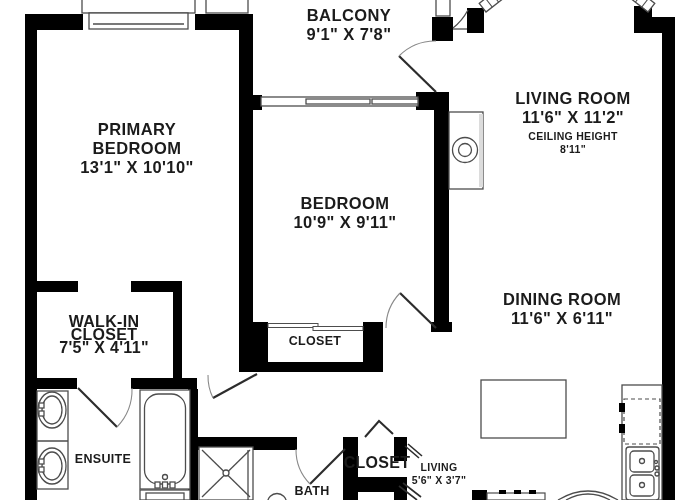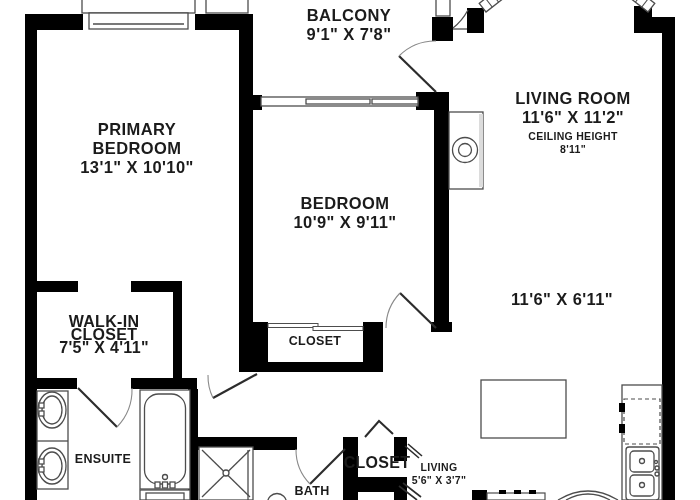--- a/index.html
+++ b/index.html
@@ -1,17 +1,17 @@
 <!DOCTYPE html>
 <html><head>
 <meta charset="utf-8">
 <style>
   html,body{margin:0;padding:0;background:#ffffff;}
   .plan{position:relative;width:700px;height:500px;background:#ffffff;overflow:hidden;
-        font-family:"Liberation Sans","DejaVu Sans",sans-serif;}
+        font-family:"Liberation Sans","DejaVu Sans",sans-serif;border-radius:12px;}
   .plan svg{position:absolute;left:0;top:0;}
   .lbl{position:absolute;transform:translateX(-50%);text-align:center;color:#1b1b1b;
        font-weight:bold;white-space:nowrap;}
   .lbl span{display:block;}
   .fs-lg{font-size:16.5px;line-height:19px;letter-spacing:0.4px;}
   .fs-md{font-size:12.5px;line-height:14px;letter-spacing:0.3px;}
   .fs-sm{font-size:16px;line-height:13px;letter-spacing:0.3px;}
   .fs-xs{font-size:10.5px;line-height:12.5px;letter-spacing:0.3px;}
 </style>
 </head>
@@ -203,20 +203,21 @@
   </div>
 
   <div class="lbl fs-lg" style="left:573px;top:89px;">
     <span>LIVING ROOM</span>
     <span>11'6" X 11'2"</span>
     <span class="fs-xs" style="margin-top:3px;text-align:center;">CEILING HEIGHT</span>
     <span class="fs-xs">8'11"</span>
   </div>
 
   <div class="lbl fs-lg" style="left:562px;top:290px;">
+    <span>DINING ROOM</span>
     <span>11'6" X 6'11"</span>
   </div>
 
 
   <div class="lbl fs-sm" style="left:104px;top:315px;">
     <span>WALK-IN</span>
     <span>CLOSET</span>
     <span>7'5" X 4'11"</span>
   </div>
 

